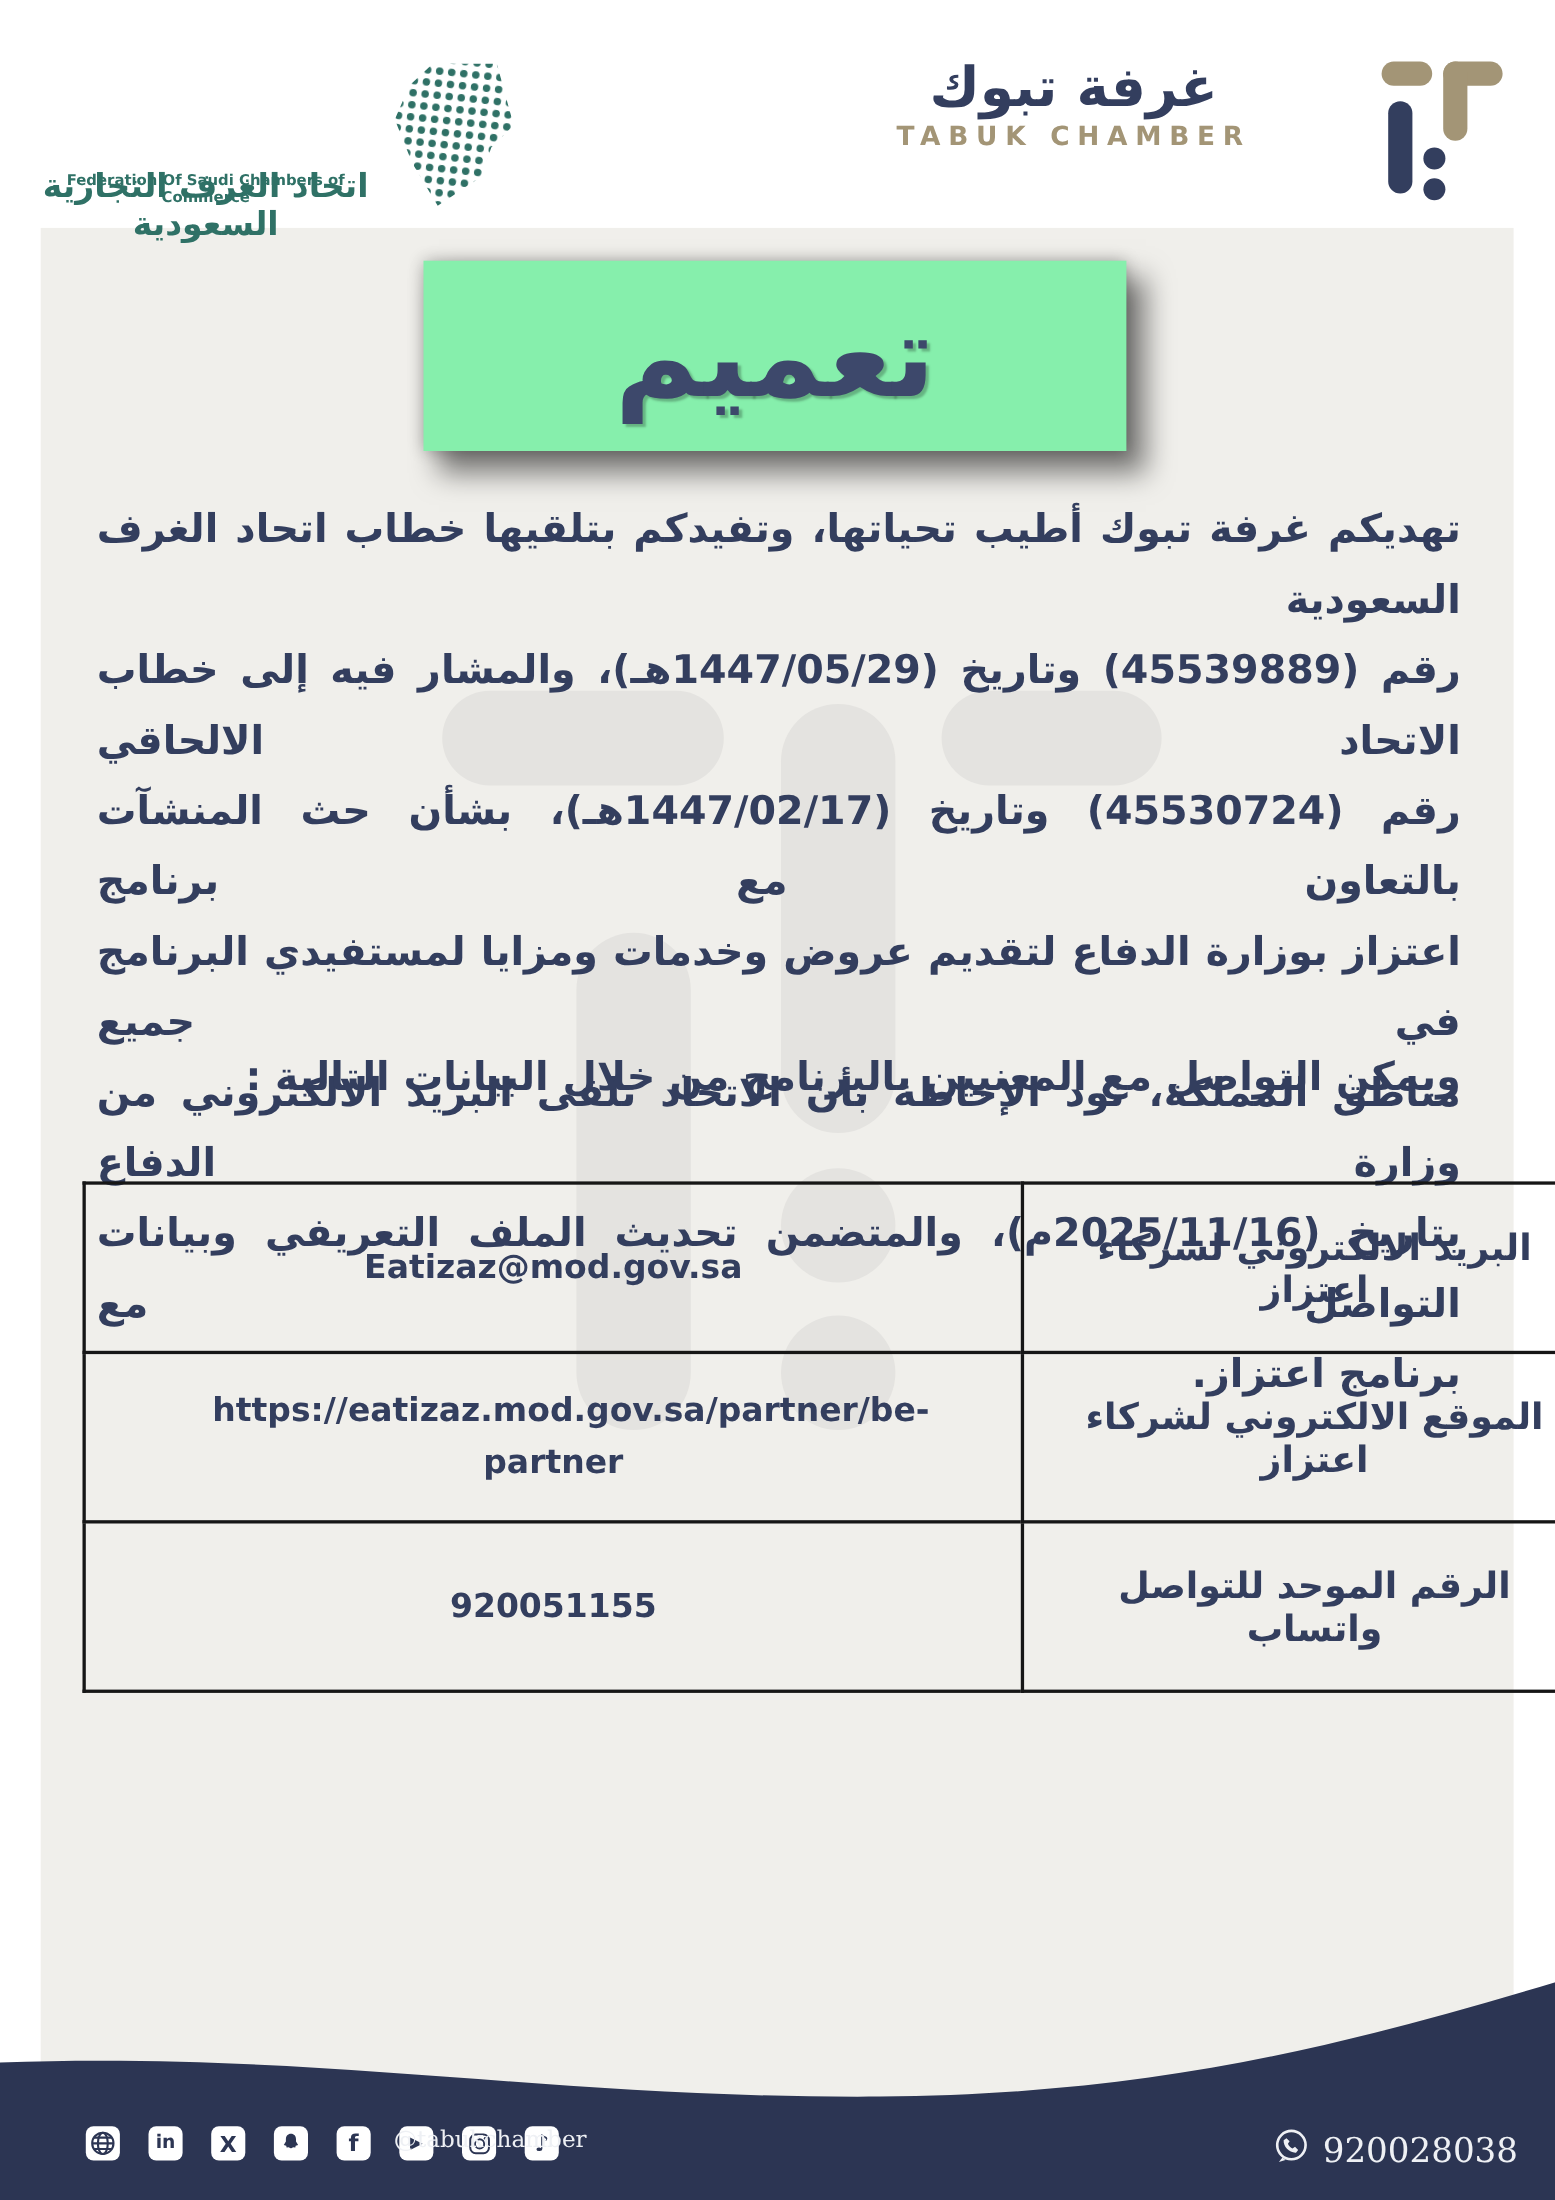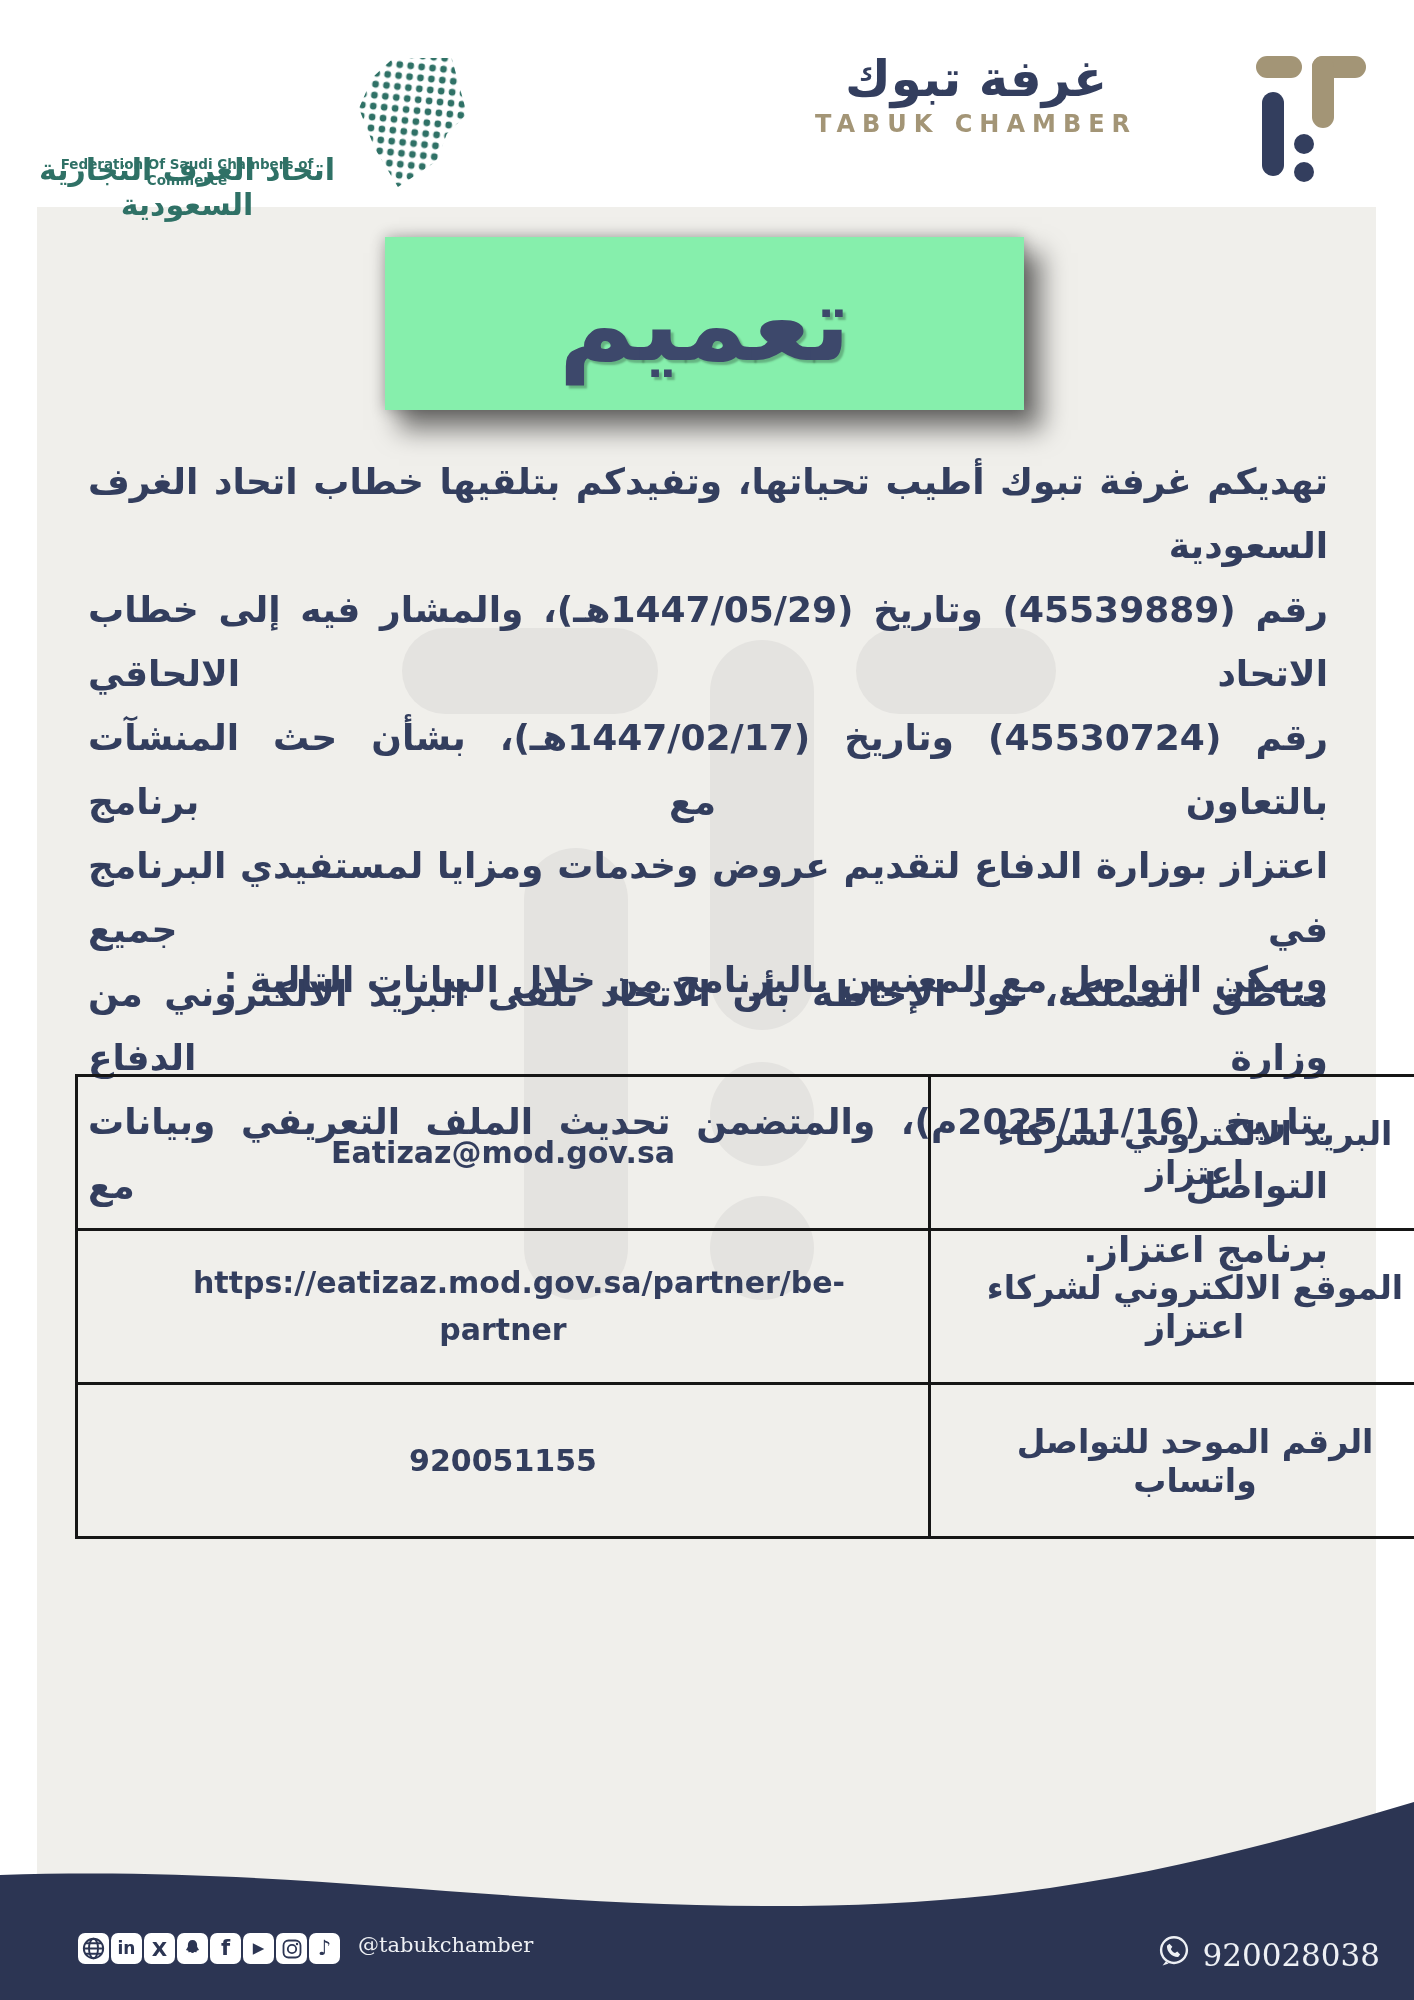--- a/index.html
+++ b/index.html
@@ -68,21 +68,21 @@
                  border-collapse:collapse;table-layout:fixed;}
   .contact-table td{border:3px solid #161616;vertical-align:middle;text-align:center;}
   .contact-table tr{height:154px;}
   td.lbl{width:531px;font-size:33px;font-weight:bold;color:var(--navy);padding:0 30px;}
   td.val{width:853px;font-size:30px;font-weight:bold;color:var(--navy);direction:ltr;}
   .url-wrap{max-width:620px;margin:0 auto;line-height:1.55;overflow-wrap:normal;}
 
   
   .wave{position:absolute;left:0;top:1780px;width:1414px;height:220px;z-index:3;}
   .footer-content{position:absolute;left:0;top:1925px;width:1414px;height:60px;z-index:4;}
-  .social{position:absolute;left:42px;top:8px;display:flex;gap:2px;padding-left:36px;}
+  .social{position:absolute;left:42px;top:8px;display:flex;gap:26px;padding-left:36px;}
   .icon-box{width:31px;height:31px;background:#fff;border-radius:7px;color:var(--navy-dark);
             display:flex;align-items:center;justify-content:center;
             font-weight:bold;font-size:19px;line-height:1;}
   .icon-box svg{display:block;}
   .handle{position:absolute;left:358px;top:8px;font-family:"DejaVu Serif",serif;
           font-size:21px;color:#eef0f4;}
   .phone{position:absolute;right:34px;top:8px;display:flex;align-items:center;gap:10px;
          font-family:"DejaVu Serif",serif;font-size:31px;color:#eef0f4;}
 </style>
 </head>

